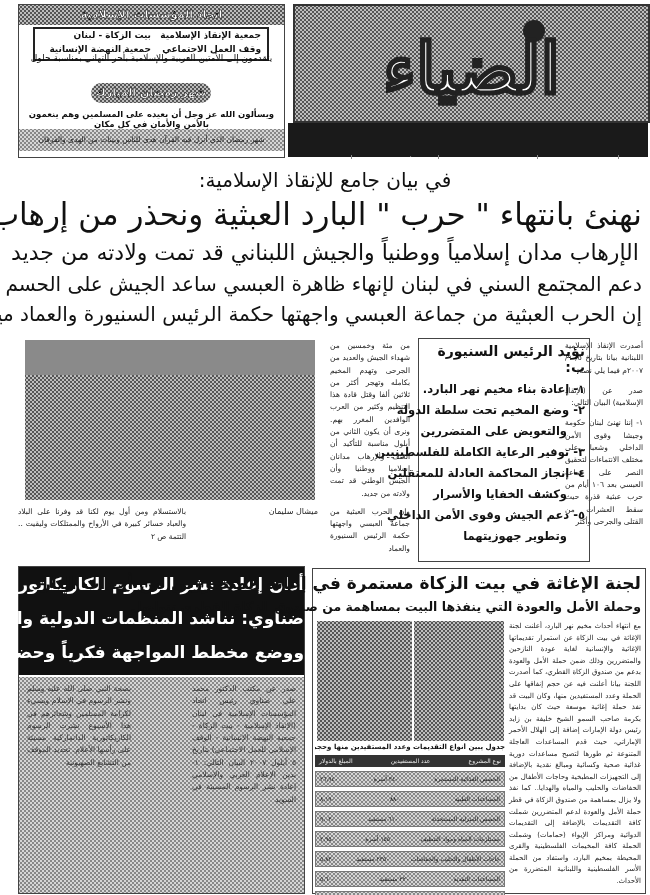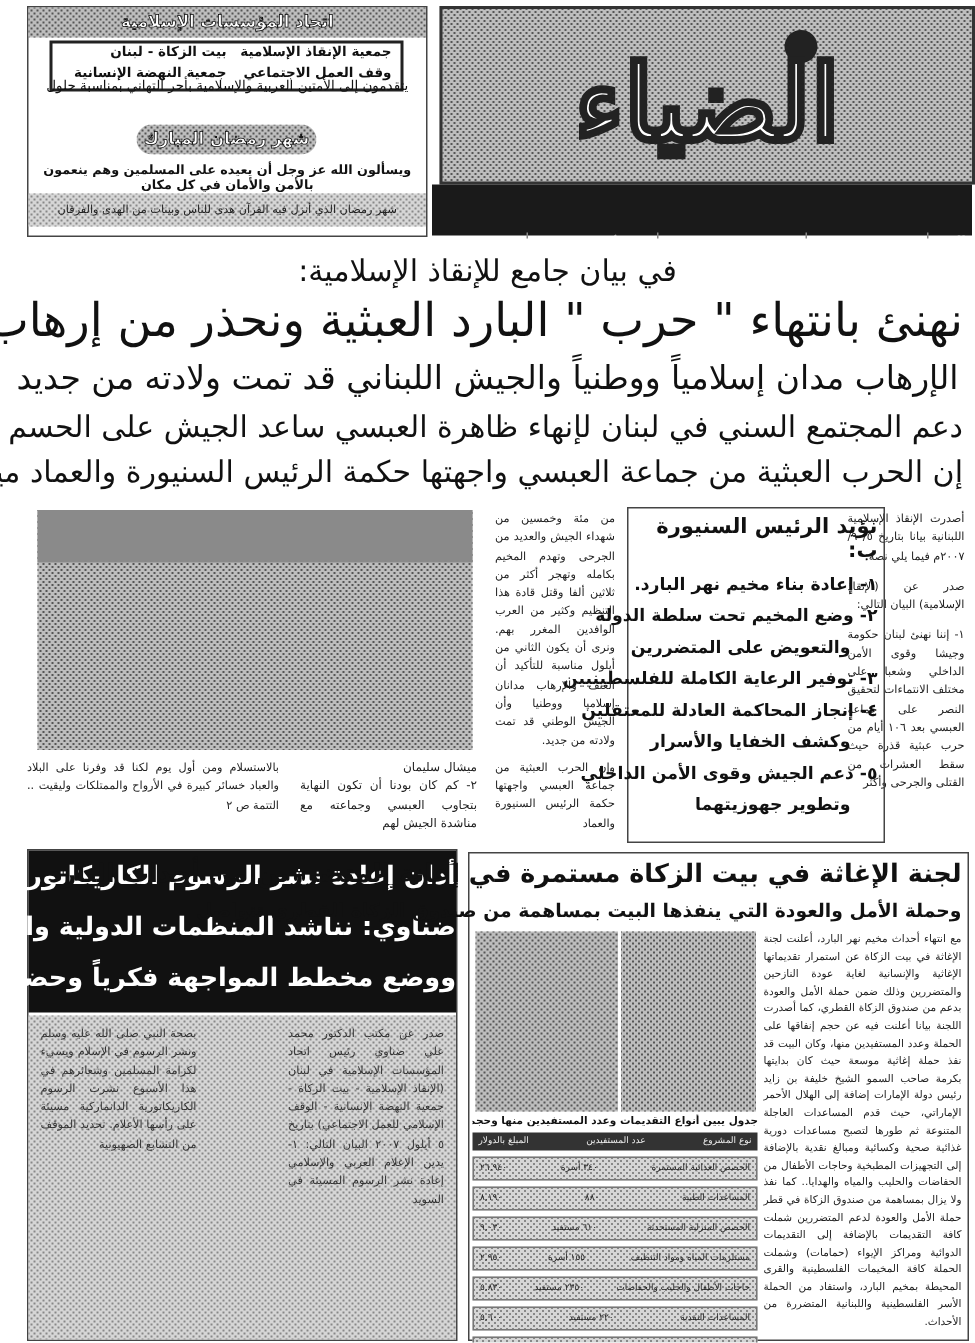--- a/index.html
+++ b/index.html
@@ -130,21 +130,20 @@
   <p style="margin:0 0 6px">من مئة وخمسين من شهداء الجيش والعديد من الجرحى وتهدم المخيم بكامله وتهجر أكثر من ثلاثين ألفا وقتل قادة هذا التنظيم وكثير من العرب الوافدين المغرر بهم. ونرى أن يكون الثاني من أيلول مناسبة للتأكيد أن العنف والإرهاب مدانان إسلاميا ووطنيا وأن الجيش الوطني قد تمت ولادته من جديد.</p>
   <p style="margin:0">وإن الحرب العبثية من جماعة العبسي واجهتها حكمة الرئيس السنيورة والعماد</p>
 </div>
 
 <div id="photo-main" class="abs halftone">
   <div class="sky"></div>
 </div>
 
 <div id="caption-sig" class="abs col-text">
   <div>ميشال سليمان</div>
-  <div>٢- كم كان بودنا أن تكون النهاية بتجاوب العبسي وجماعته مع مناشدة الجيش لهم</div>
 </div>
 <div id="caption-left" class="abs col-text">بالاستسلام ومن أول يوم لكنا قد وفرنا على البلاد والعباد خسائر كبيرة في الأرواح والممتلكات وليقيت .. التتمة ص ٢</div>
 
 <div id="cartoon-box" class="abs">
   <div id="cartoon-head" class="abs">
     <div>أدان إعادة نشر الرسوم الكاريكاتورية في السويد</div>
     <div>ضناوي: نناشد المنظمات الدولية والإسلامية التحرك</div>
     <div>ووضع مخطط المواجهة فكرياً وحضارياً</div>
   </div>
   <div id="cartoon-body" class="abs halftone-light">

